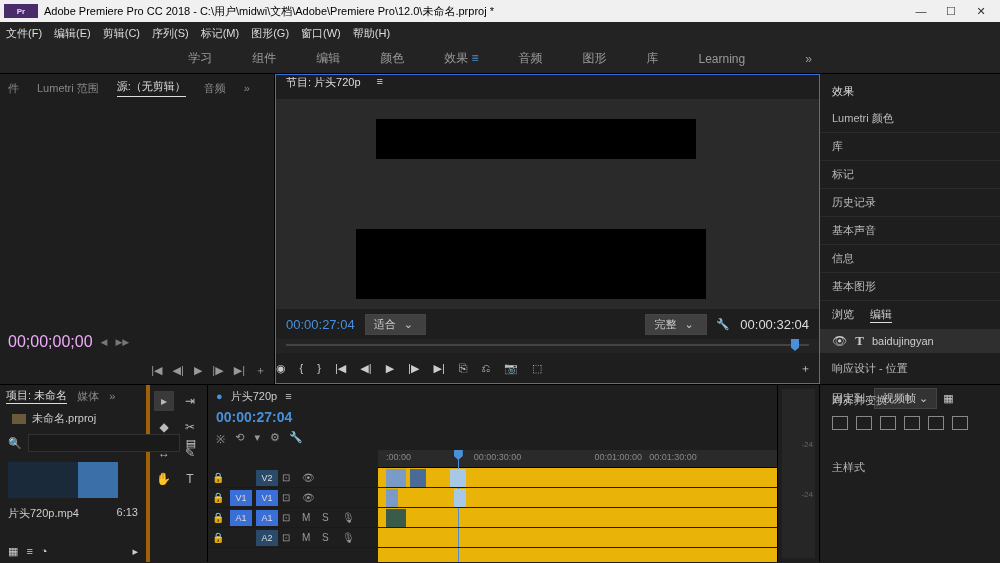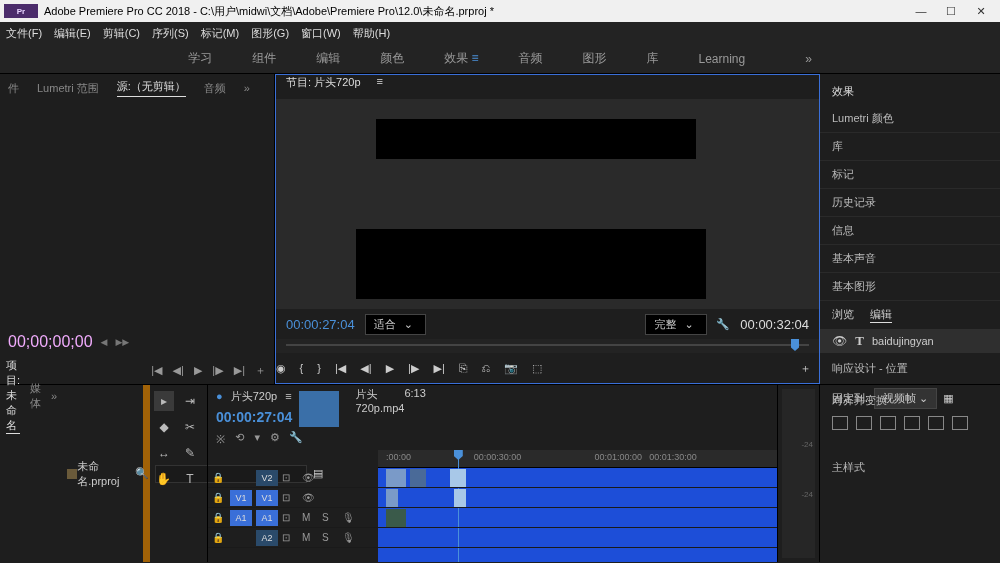--- a/index.html
+++ b/index.html
@@ -25,46 +25,46 @@
 .left .tc .tri{color:#777;font-size:9px}
 .left .transport{height:28px;display:flex;align-items:center;justify-content:flex-end;padding:0 8px;gap:10px}
 .left .transport span{color:#999;font-size:11px}
 .center{flex:1;border:1px solid #3a6fd8;display:flex;flex-direction:column}
 .center .tabs{height:24px;display:flex;align-items:flex-start;padding:0 10px;gap:16px}
 .center .tabs span{color:#ddd}
 .center .preview{flex:1;background:#2a2a2a;position:relative}
 .center .blk{position:absolute;background:#000}
 .center .controls{height:30px;display:flex;align-items:center;padding:0 10px;gap:10px}
 .center .controls .time{color:#4a90d9;font-size:13px}
-.center .controls .sel{background:#000000;padding:2px 12px 2px 8px;border:1px solid #444;font-size:11px;display:flex;align-items:center;gap:8px}
+.center .controls .sel{background:#404040;padding:2px 12px 2px 8px;border:1px solid #444;font-size:11px;display:flex;align-items:center;gap:8px}
 .center .controls .spacer{flex:1}
 .center .controls .dur{color:#ddd;font-size:13px}
 .center .scrub{height:14px;background:#232323;position:relative}
 .center .scrub .bar{position:absolute;top:5px;left:10px;right:10px;height:2px;background:#444}
 .center .scrub .ph{position:absolute;top:0;right:20px;width:8px;height:12px;background:#4a90d9;clip-path:polygon(0 0,100% 0,100% 70%,50% 100%,0 70%)}
 .center .btns{height:30px;display:flex;align-items:center;justify-content:center;gap:14px}
 .center .btns span{color:#ccc;font-size:11px}
 .center .btns .plus{margin-left:auto;margin-right:8px}
 .right{width:180px;display:flex;flex-direction:column;padding:4px 0}
 .right .hdr{padding:6px 12px;color:#ddd}
 .right .item{padding:6px 12px;color:#bbb;border-bottom:1px solid #2a2a2a}
 .right .subtabs{display:flex;gap:16px;padding:6px 12px}
 .right .subtabs span.active{border-bottom:1px solid #ddd}
 .right .layer{display:flex;align-items:center;gap:8px;padding:4px 12px;background:#2f2f2f}
 .right .layer .eye{font-size:12px}
 .right .layer .T{font-family:serif;font-weight:bold;font-size:13px}
 .right .resp{padding:8px 12px;color:#bbb}
 .right .pin{display:flex;align-items:center;gap:6px;padding:4px 12px}
 .right .pin .sel{background:#333;padding:2px 8px;border:1px solid #444}
 .bottom{display:flex;height:178px;border-top:1px solid #000}
-.proj{width:150px;display:flex;flex-direction:row;border-right:7px solid #a16207}
+.proj{width:150px;display:flex;flex-direction:column;border-right:4px solid #a16207}
 .proj .tabs{height:22px;display:flex;align-items:center;padding:0 6px;gap:10px}
 .proj .tabs span{color:#888}
 .proj .tabs span.active{color:#ddd;border-bottom:1px solid #ddd}
-.proj .bin{display:flex;align-items:center;padding:4px 4px}
+.proj .bin{display:flex;align-items:center;gap:6px;padding:4px 12px}
 .proj .bin .folder{width:14px;height:10px;background:#6a5a3a}
 .proj .search{display:flex;align-items:center;gap:6px;padding:4px 8px}
 .proj .search input{flex:1;background:#1a1a1a;border:1px solid #333;height:18px;padding:0 4px}
 .proj .thumb{margin:6px 8px;width:110px;height:36px;background:#1a2a3a;position:relative}
 .proj .thumb .sel{position:absolute;right:0;top:0;width:40px;height:100%;background:#3a6fa8}
 .proj .clipname{padding:2px 8px;display:flex;justify-content:space-between}
 .proj .footer{margin-top:auto;padding:4px 8px;display:flex;gap:8px;color:#888}
 .tools{width:58px;display:flex;flex-wrap:wrap;align-content:flex-start;padding:6px 4px;gap:6px;border-right:1px solid #000}
 .tools span{width:20px;height:20px;display:flex;align-items:center;justify-content:center;color:#bbb;font-size:12px}
 .tools span.active{background:#3a3a3a}
@@ -75,21 +75,21 @@
 .tl .tools2{display:flex;gap:10px;padding:4px 8px}
 .tl .tools2 span{color:#999;font-size:11px}
 .tl .body{flex:1;display:flex}
 .tl .trackhdrs{width:170px}
 .tl .trackrow{height:20px;display:flex;align-items:center;gap:4px;padding:0 4px;border-bottom:1px solid #1a1a1a}
 .tl .trackrow .lock{width:14px;color:#888;font-size:10px}
 .tl .trackrow .lbl{width:22px;height:16px;background:#2a4a6a;color:#ddd;font-size:9px;display:flex;align-items:center;justify-content:center}
 .tl .trackrow .lbl.on{background:#3a6fd8}
 .tl .trackrow .tog{width:16px;color:#999;font-size:10px}
 .tl .trackrow.v2 .lbl:first-of-type{visibility:hidden}
-.tl .tracks{flex:1;position:relative;background:#1d4ed8}
+.tl .tracks{flex:1;position:relative;background:#eab308}
 .tl .ruler{height:18px;background:#2a2a2a;position:relative;border-bottom:1px solid #000}
 .tl .ruler span{position:absolute;top:2px;font-size:9px;color:#888}
 .tl .ph{position:absolute;top:0;bottom:0;width:1px;background:#4a90d9}
 .tl .ph::before{content:"";position:absolute;top:0;left:-4px;width:9px;height:10px;background:#4a90d9;clip-path:polygon(0 0,100% 0,100% 60%,50% 100%,0 60%)}
 .tl .track{height:20px;border-bottom:1px solid #1a1a1a;position:relative}
 .tl .clip{position:absolute;top:1px;height:18px}
 .tl .clip.v{background:#7a9ac8}
 .tl .clip.v2{background:#4a6a98}
 .tl .clip.a{background:#3a5a4a}
 .tl .clip.bright{background:#a8c8e8}
@@ -206,22 +206,22 @@
       <span class="plus">＋</span>
     </div>
   </div>
 
   <div class="right">
     <div class="hdr">效果</div>
     <div class="item">Lumetri 颜色</div>
     <div class="item">库</div>
     <div class="item">标记</div>
     <div class="item">历史记录</div>
+    <div class="item">基本声音</div>
     <div class="item">信息</div>
-    <div class="item">基本声音</div>
     <div class="item">基本图形</div>
     <div class="subtabs">
       <span>浏览</span>
       <span class="active">编辑</span>
     </div>
     <div class="layer">
       <span class="eye">👁</span>
       <span class="T">T</span>
       <span>baidujingyan</span>
     </div>

